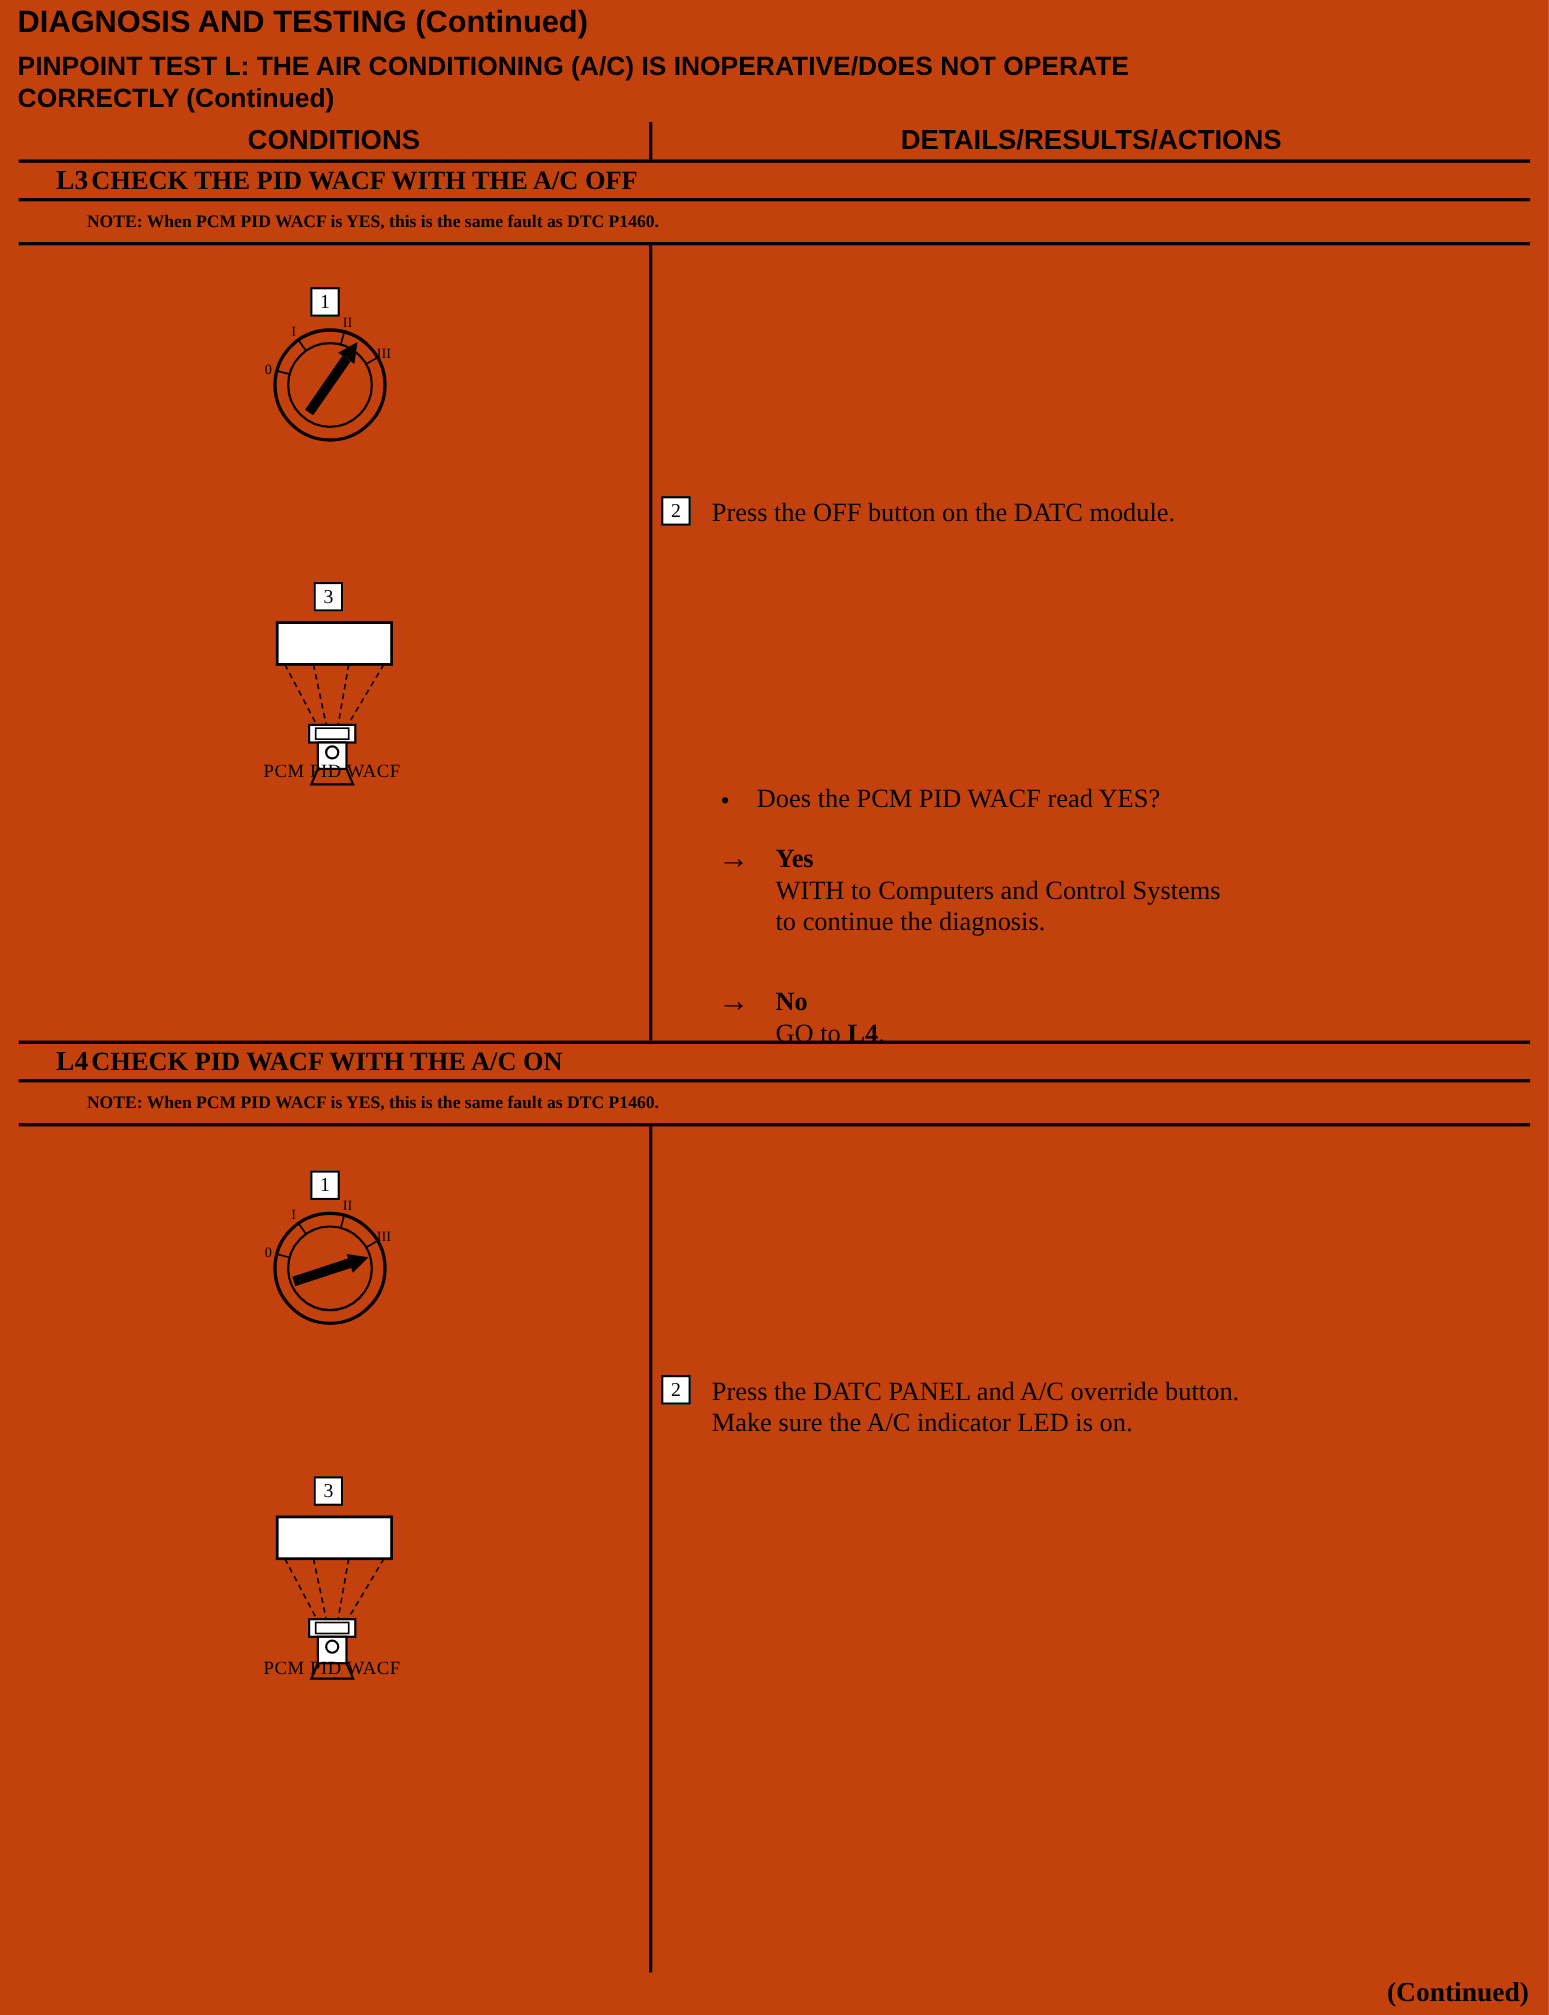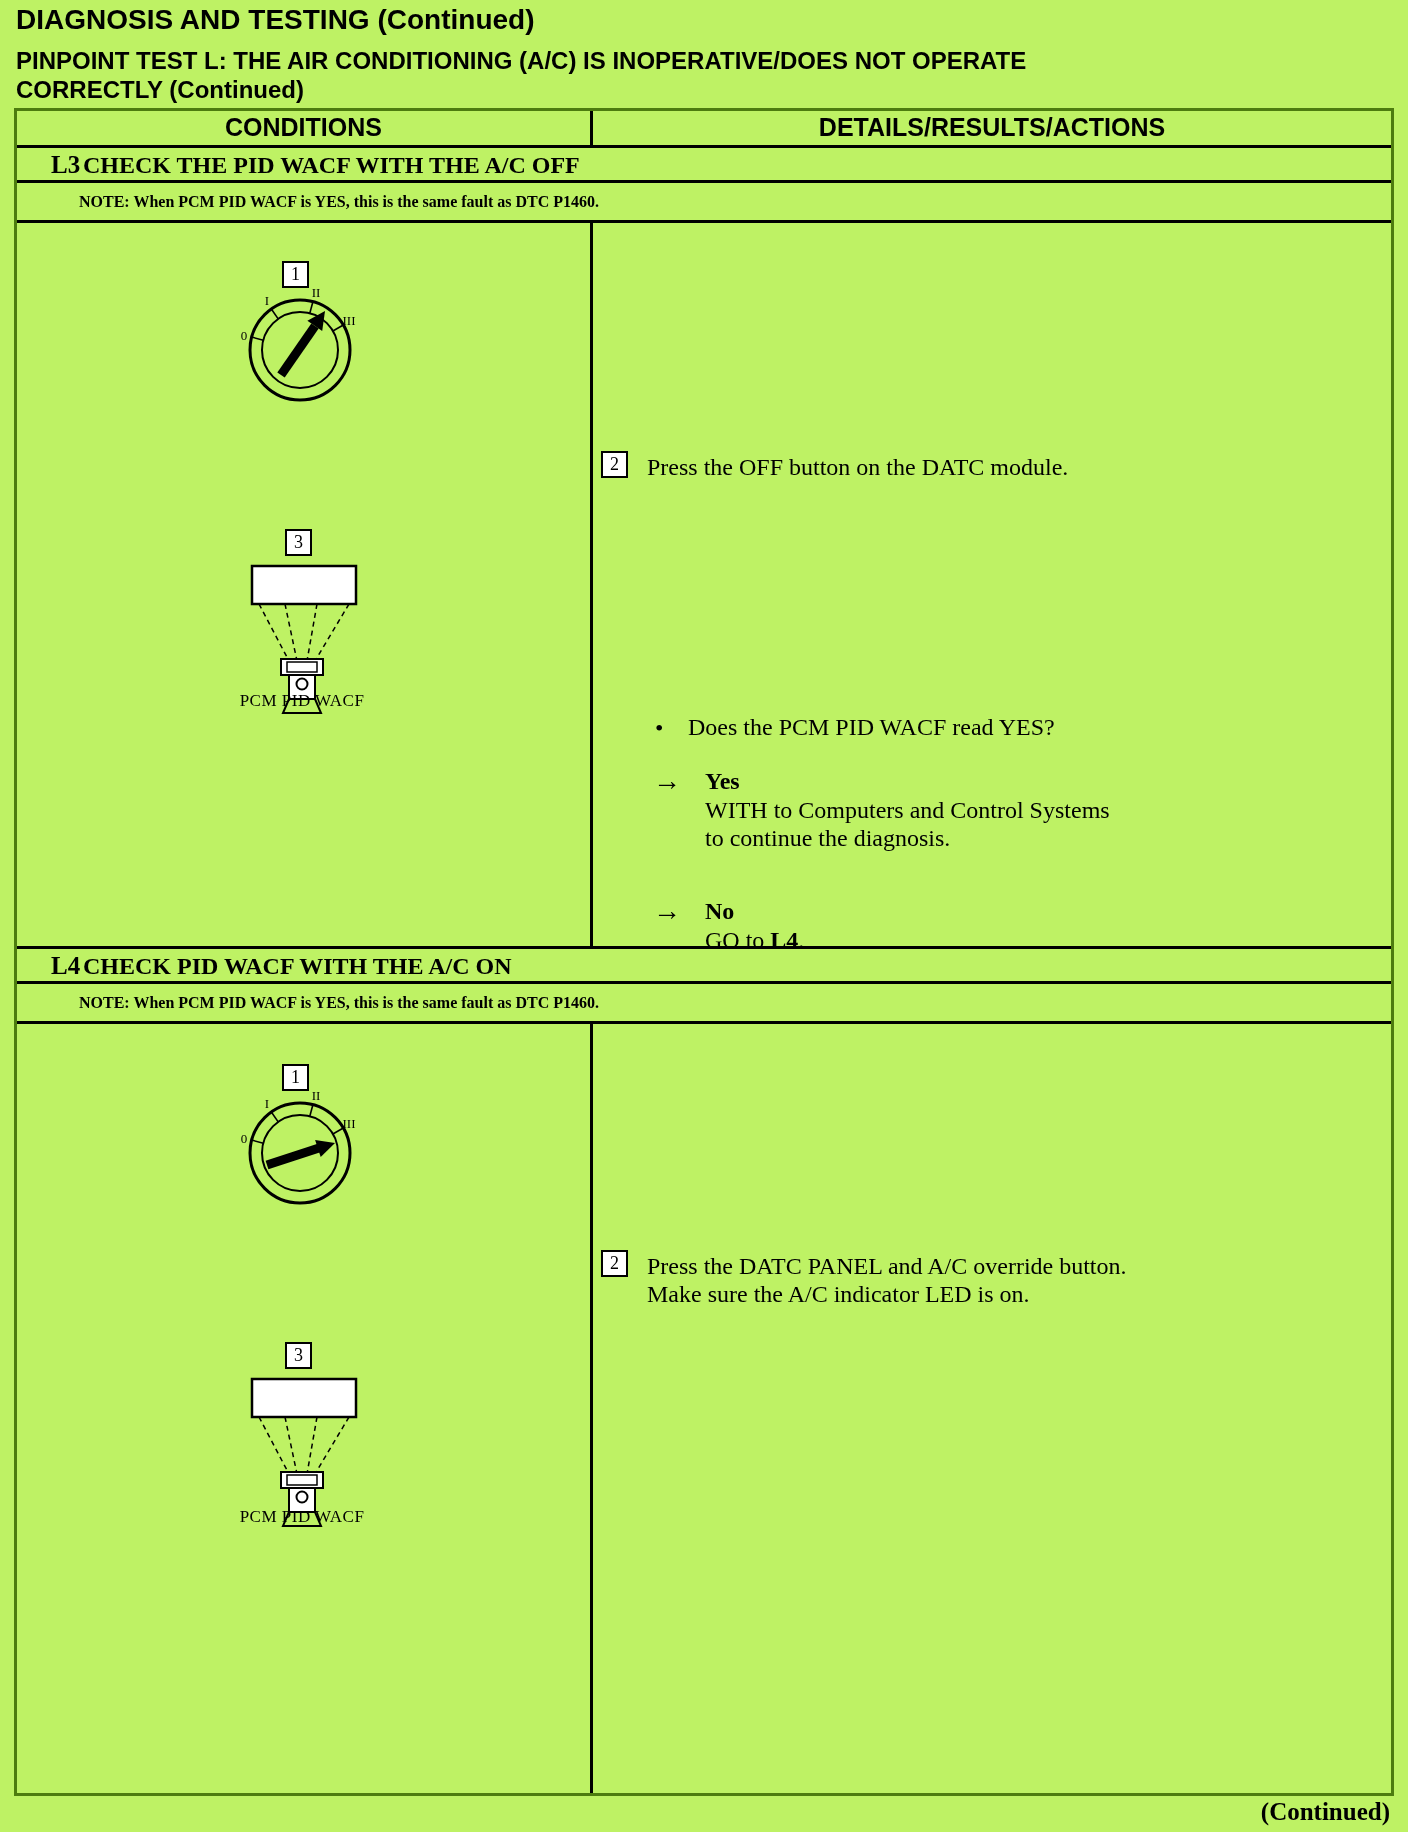--- a/index.html
+++ b/index.html
@@ -1,40 +1,40 @@
 <!DOCTYPE html>
 <html><head>
 <meta charset="utf-8">
 <style>
   * { box-sizing: border-box; }
   body { margin: 0; background: #fff; }
   .page {
     position: relative;
     width: 1408px;
     height: 1832px;
-    background: #bef264;
+    background: #c2410c;
     color: #000;
     font-family: "Liberation Serif", serif;
     overflow: hidden;
     padding-left: 47px;
   }
   .doc-title {
     position: absolute; left: 16px; top: 4px;
     font-family: "Liberation Sans", sans-serif;
     font-weight: bold; font-size: 28px;
   }
   .doc-subtitle {
     position: absolute; left: 16px; top: 46px;
     font-family: "Liberation Sans", sans-serif;
     font-weight: bold; font-size: 24px; line-height: 29px;
   }
   .ptable {
     position: absolute; left: 14px; top: 108px;
     width: 1380px; height: 1688px;
-    border: 3px solid #4d7c0f;
+    border: 3px solid #c2410c;
   }
   .header-row { display: flex; height: 37px; border-bottom: 3px solid #000; }
   .hcell {
     font-family: "Liberation Sans", sans-serif;
     font-weight: bold; font-size: 25px; text-align: center; line-height: 33px;
   }
   .hcell.left { width: 576px; border-right: 3px solid #000; }
   .hcell.right { flex: 1; }
 
   .steprow {

